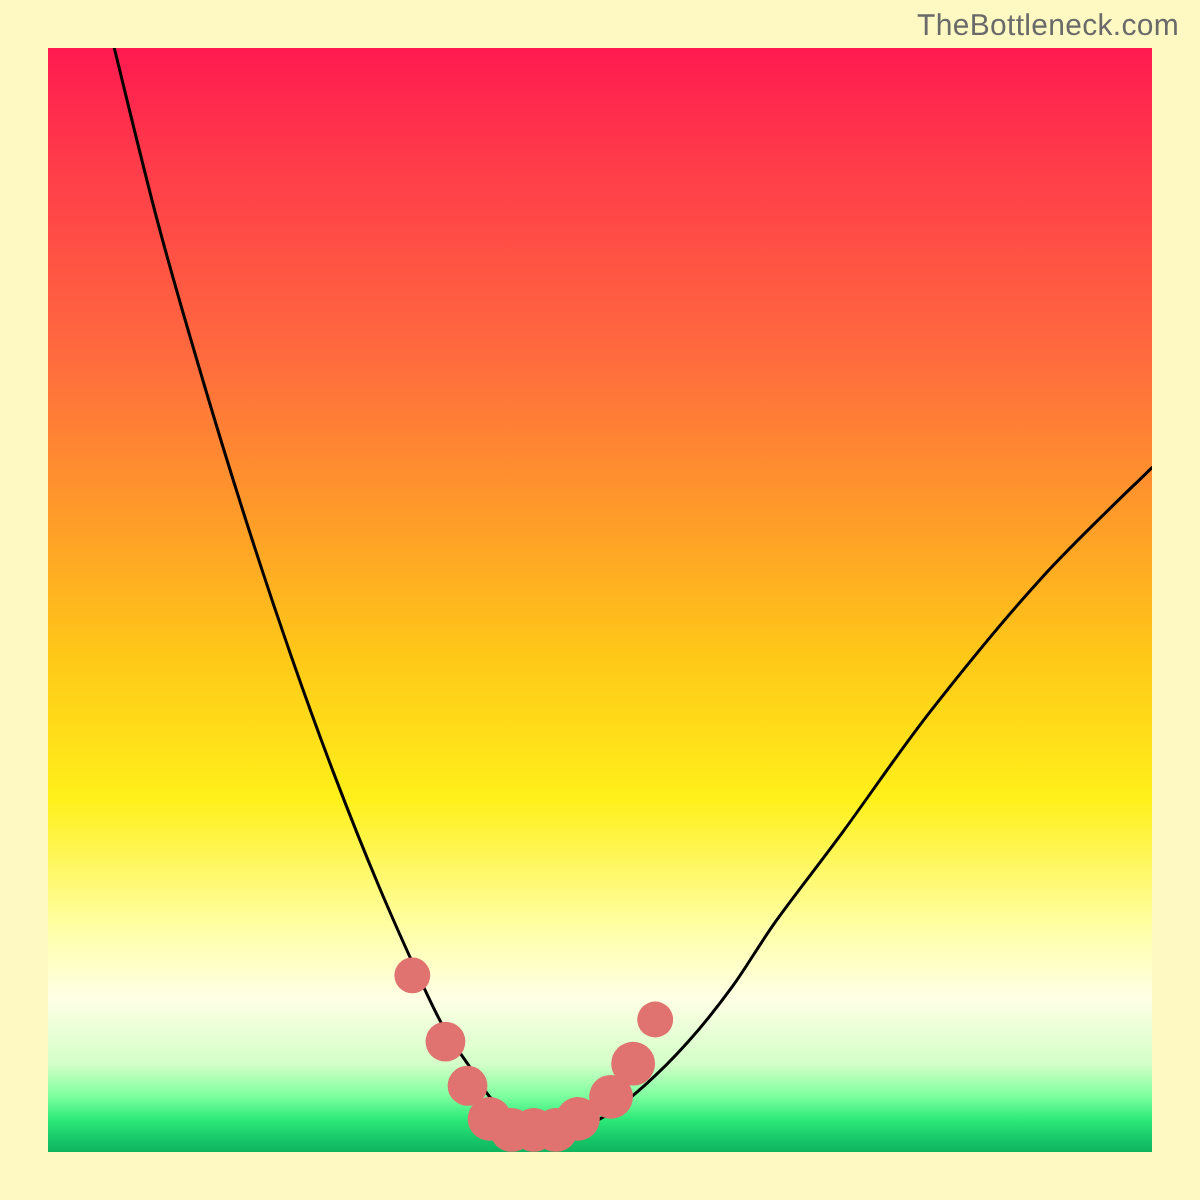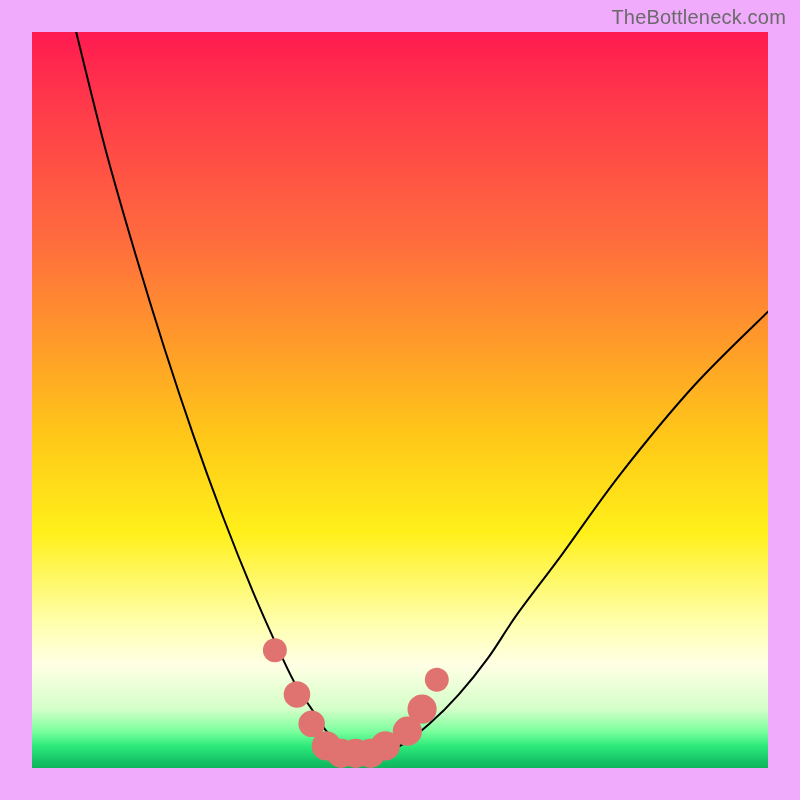--- a/index.html
+++ b/index.html
@@ -10,21 +10,21 @@
     background: #000;
     overflow: hidden;
     font-family: Arial, Helvetica, sans-serif;
   }
   .frame {
     position: absolute;
     top: 0;
     left: 0;
     width: 800px;
     height: 800px;
-    background: #f0abfc;
+    background: #fef9c3;
   }
   .plot-area {
     position: absolute;
     top: 32px;
     left: 32px;
     width: 736px;
     height: 736px;
     
     background: linear-gradient(
       to bottom,

